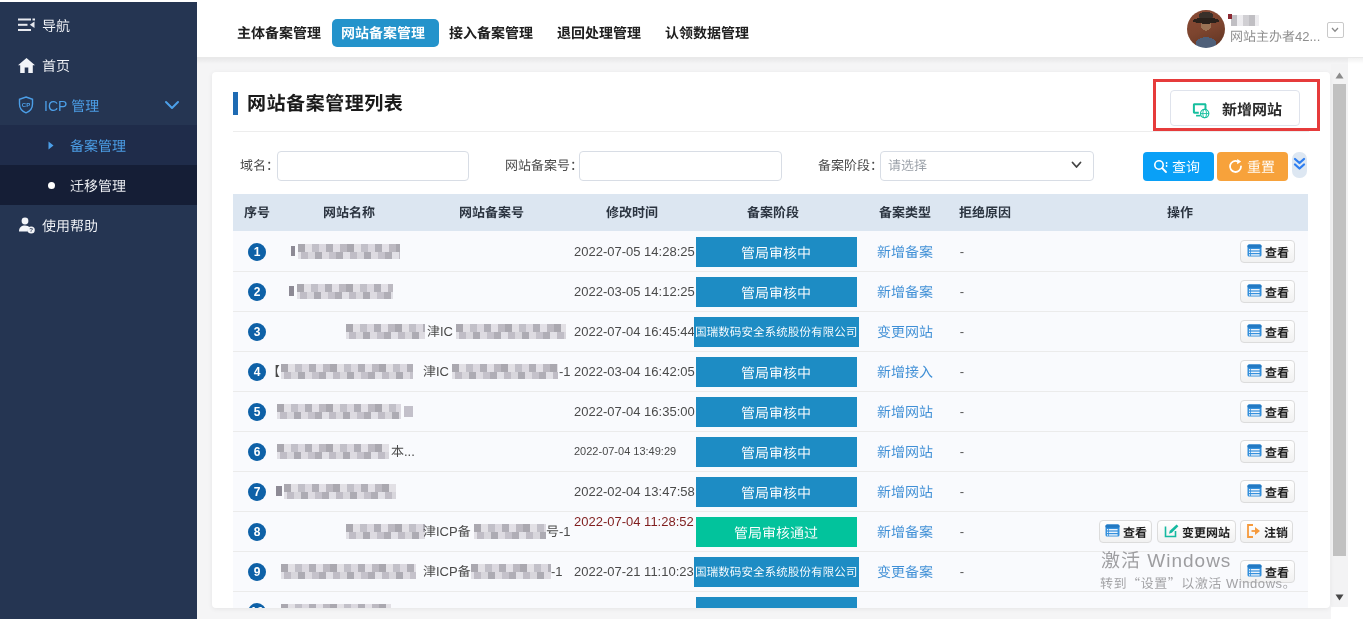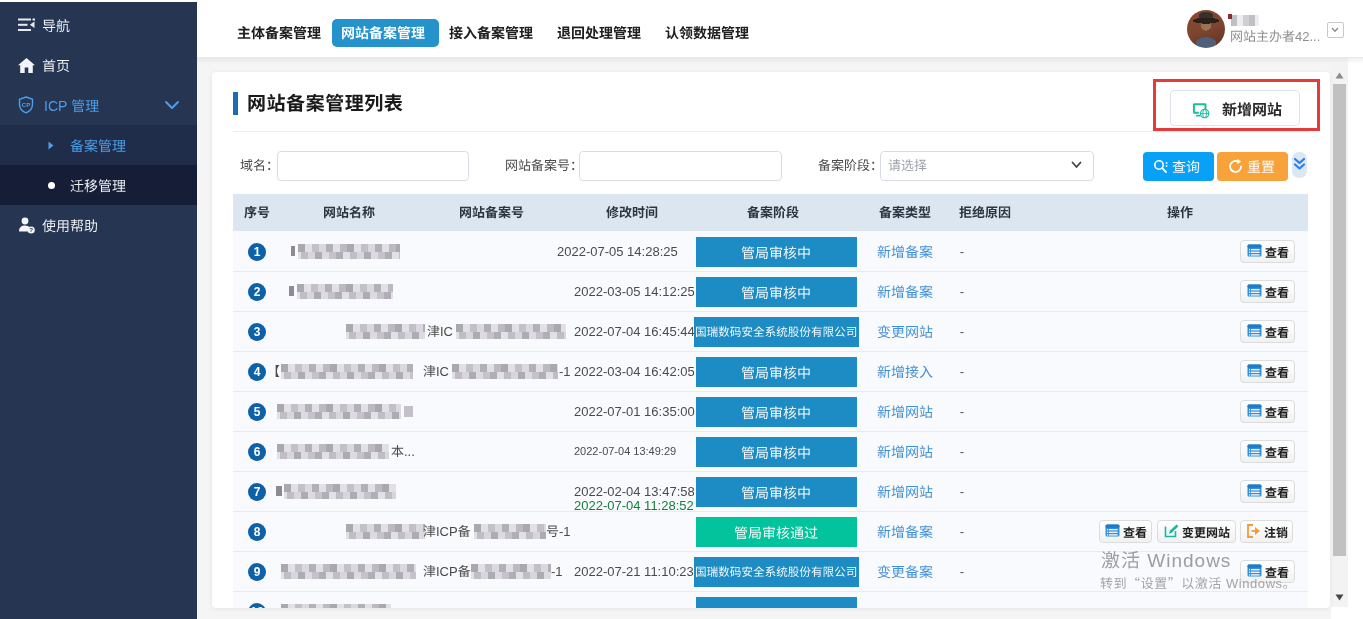--- a/index.html
+++ b/index.html
@@ -480,21 +480,21 @@
       <div style="position:absolute;left:21px;top:439px;width:1075px;height:40px;background:#f9fafd;"></div>
       <div style="position:absolute;left:21px;top:439px;width:1075px;height:1px;background:#ebebeb;"></div>
       <div style="position:absolute;left:21px;top:479px;width:1075px;height:40px;background:#f9fafd;"></div>
       <div style="position:absolute;left:21px;top:479px;width:1075px;height:1px;background:#ebebeb;"></div>
       <div style="position:absolute;left:21px;top:519px;width:1075px;height:40px;background:#f9fafd;"></div>
       <div style="position:absolute;left:21px;top:519px;width:1075px;height:1px;background:#ebebeb;"></div>
       <div style="position:absolute;left:36px;top:171.0px;width:18px;height:18px;background:#0e61a7;border-radius:50%;"></div>
       <div style="position:absolute;font-family:'Liberation Sans',sans-serif;font-size:12px;color:#fff;line-height:14px;white-space:pre;font-weight:bold;left:45px;top:173.0px;transform:translateX(-50%);">1</div>
       <div style="position:absolute;left:79px;top:174.0px;width:4px;height:10px;background:#8d8a95;"></div>
       <div style="position:absolute;left:86px;top:171.5px;width:102px;height:15px;background-color:#d8d6dc;background-image:repeating-linear-gradient(90deg,rgba(95,92,104,.38) 0 7px,rgba(255,255,255,.25) 7px 14px,rgba(148,145,158,.33) 14px 21px,rgba(222,220,228,.4) 21px 28px,rgba(110,107,119,.36) 28px 35px,rgba(238,237,242,.45) 35px 42px,rgba(128,125,138,.32) 42px 49px),repeating-linear-gradient(90deg,rgba(105,102,114,.36) 0 7px,rgba(240,239,244,.42) 7px 14px,rgba(135,132,145,.3) 14px 21px,rgba(215,213,221,.38) 21px 28px,rgba(90,88,100,.34) 28px 35px,rgba(228,227,233,.4) 35px 42px,rgba(152,149,162,.3) 42px 49px);background-size:49px 8px,49px 8px;background-position:0 0,-11px 8px;background-repeat:repeat-x,repeat-x;"></div>
-      <div style="position:absolute;font-family:'Liberation Sans',sans-serif;font-size:13px;color:#4a4a4a;line-height:15px;white-space:pre;left:345px;top:171.5px;">2022-07-05 14:28:25</div>
+      <div style="position:absolute;font-family:'Liberation Sans',sans-serif;font-size:13px;color:#4a4a4a;line-height:15px;white-space:pre;left:362px;top:171.5px;">2022-07-05 14:28:25</div>
       <div style="position:absolute;left:484px;top:165.0px;width:161px;height:30px;background:#1d8cc4;"></div>
       <div style="position:absolute;left:529.0px;top:171.5px;width:71px;height:17px">
         <svg width="71" height="17" viewBox="0 0 71 17" fill="#ffffff" style="position:absolute;overflow:visible">
           <use href="#gR7ba1" transform="translate(0.0,14) scale(0.0140,-0.0140)"></use>
           <use href="#gR5c40" transform="translate(14.0,14) scale(0.0140,-0.0140)"></use>
           <use href="#gR5ba1" transform="translate(28.0,14) scale(0.0140,-0.0140)"></use>
           <use href="#gR6838" transform="translate(42.0,14) scale(0.0140,-0.0140)"></use>
           <use href="#gR4e2d" transform="translate(56.0,14) scale(0.0140,-0.0140)"></use>
         </svg>
       </div>
@@ -683,21 +683,21 @@
       <div style="position:absolute;left:1052.5px;top:292.5px;width:25px;height:14px">
         <svg width="25" height="14" viewBox="0 0 25 14" fill="#1f1f1f" style="position:absolute;overflow:visible">
           <use href="#gB67e5" transform="translate(0.0,12) scale(0.0120,-0.0120)"></use>
           <use href="#gB770b" transform="translate(12.0,12) scale(0.0120,-0.0120)"></use>
         </svg>
       </div>
       <div style="position:absolute;left:36px;top:331.0px;width:18px;height:18px;background:#0e61a7;border-radius:50%;"></div>
       <div style="position:absolute;font-family:'Liberation Sans',sans-serif;font-size:12px;color:#fff;line-height:14px;white-space:pre;font-weight:bold;left:45px;top:333.0px;transform:translateX(-50%);">5</div>
       <div style="position:absolute;left:65px;top:331.5px;width:124px;height:15px;background-color:#d8d6dc;background-image:repeating-linear-gradient(90deg,rgba(95,92,104,.38) 0 7px,rgba(255,255,255,.25) 7px 14px,rgba(148,145,158,.33) 14px 21px,rgba(222,220,228,.4) 21px 28px,rgba(110,107,119,.36) 28px 35px,rgba(238,237,242,.45) 35px 42px,rgba(128,125,138,.32) 42px 49px),repeating-linear-gradient(90deg,rgba(105,102,114,.36) 0 7px,rgba(240,239,244,.42) 7px 14px,rgba(135,132,145,.3) 14px 21px,rgba(215,213,221,.38) 21px 28px,rgba(90,88,100,.34) 28px 35px,rgba(228,227,233,.4) 35px 42px,rgba(152,149,162,.3) 42px 49px);background-size:49px 8px,49px 8px;background-position:0 0,-11px 8px;background-repeat:repeat-x,repeat-x;"></div>
       <div style="position:absolute;left:192px;top:334.0px;width:9px;height:11px;background:#c3c0ca;"></div>
-      <div style="position:absolute;font-family:'Liberation Sans',sans-serif;font-size:13px;color:#4a4a4a;line-height:15px;white-space:pre;left:362px;top:331.5px;">2022-07-01 16:35:00</div>
+      <div style="position:absolute;font-family:'Liberation Sans',sans-serif;font-size:13px;color:#4a4a4a;line-height:15px;white-space:pre;left:362px;top:331.5px;">2022-07-04 16:35:00</div>
       <div style="position:absolute;left:484px;top:325.0px;width:161px;height:30px;background:#1d8cc4;"></div>
       <div style="position:absolute;left:529.0px;top:331.5px;width:71px;height:17px">
         <svg width="71" height="17" viewBox="0 0 71 17" fill="#ffffff" style="position:absolute;overflow:visible">
           <use href="#gR7ba1" transform="translate(0.0,14) scale(0.0140,-0.0140)"></use>
           <use href="#gR5c40" transform="translate(14.0,14) scale(0.0140,-0.0140)"></use>
           <use href="#gR5ba1" transform="translate(28.0,14) scale(0.0140,-0.0140)"></use>
           <use href="#gR6838" transform="translate(42.0,14) scale(0.0140,-0.0140)"></use>
           <use href="#gR4e2d" transform="translate(56.0,14) scale(0.0140,-0.0140)"></use>
         </svg>
       </div>
@@ -830,21 +830,21 @@
           <use href="#gR5907" transform="translate(34.7,12) scale(0.0130,-0.0130)"></use>
         </svg>
       </div>
       <div style="position:absolute;left:262px;top:451.5px;width:72px;height:15px;background-color:#d8d6dc;background-image:repeating-linear-gradient(90deg,rgba(95,92,104,.38) 0 7px,rgba(255,255,255,.25) 7px 14px,rgba(148,145,158,.33) 14px 21px,rgba(222,220,228,.4) 21px 28px,rgba(110,107,119,.36) 28px 35px,rgba(238,237,242,.45) 35px 42px,rgba(128,125,138,.32) 42px 49px),repeating-linear-gradient(90deg,rgba(105,102,114,.36) 0 7px,rgba(240,239,244,.42) 7px 14px,rgba(135,132,145,.3) 14px 21px,rgba(215,213,221,.38) 21px 28px,rgba(90,88,100,.34) 28px 35px,rgba(228,227,233,.4) 35px 42px,rgba(152,149,162,.3) 42px 49px);background-size:49px 8px,49px 8px;background-position:0 0,-11px 8px;background-repeat:repeat-x,repeat-x;"></div>
       <div style="position:absolute;left:334.0px;top:451.5px;width:26px;height:15px">
         <svg width="26" height="15" viewBox="0 0 26 15" fill="#4a4a4a" style="position:absolute;overflow:visible">
           <use href="#gR53f7" transform="translate(0.0,12) scale(0.0130,-0.0130)"></use>
           <text x="13.0" y="12" font-family="Liberation Sans" font-size="13px" fill="#4a4a4a" xml:space="preserve">-1</text>
         </svg>
       </div>
-      <div style="position:absolute;font-family:'Liberation Sans',sans-serif;font-size:13px;color:#15803d;line-height:15px;white-space:pre;left:362px;top:426px;">2022-07-04 11:28:52</div>
+      <div style="position:absolute;font-family:'Liberation Sans',sans-serif;font-size:13px;color:#7f1d1d;line-height:15px;white-space:pre;left:362px;top:442px;">2022-07-04 11:28:52</div>
       <div style="position:absolute;left:484px;top:445.0px;width:161px;height:30px;background:#02c39c;"></div>
       <div style="position:absolute;left:522.0px;top:451.5px;width:85px;height:17px">
         <svg width="85" height="17" viewBox="0 0 85 17" fill="#ffffff" style="position:absolute;overflow:visible">
           <use href="#gR7ba1" transform="translate(0.0,14) scale(0.0140,-0.0140)"></use>
           <use href="#gR5c40" transform="translate(14.0,14) scale(0.0140,-0.0140)"></use>
           <use href="#gR5ba1" transform="translate(28.0,14) scale(0.0140,-0.0140)"></use>
           <use href="#gR6838" transform="translate(42.0,14) scale(0.0140,-0.0140)"></use>
           <use href="#gR901a" transform="translate(56.0,14) scale(0.0140,-0.0140)"></use>
           <use href="#gR8fc7" transform="translate(70.0,14) scale(0.0140,-0.0140)"></use>
         </svg>

